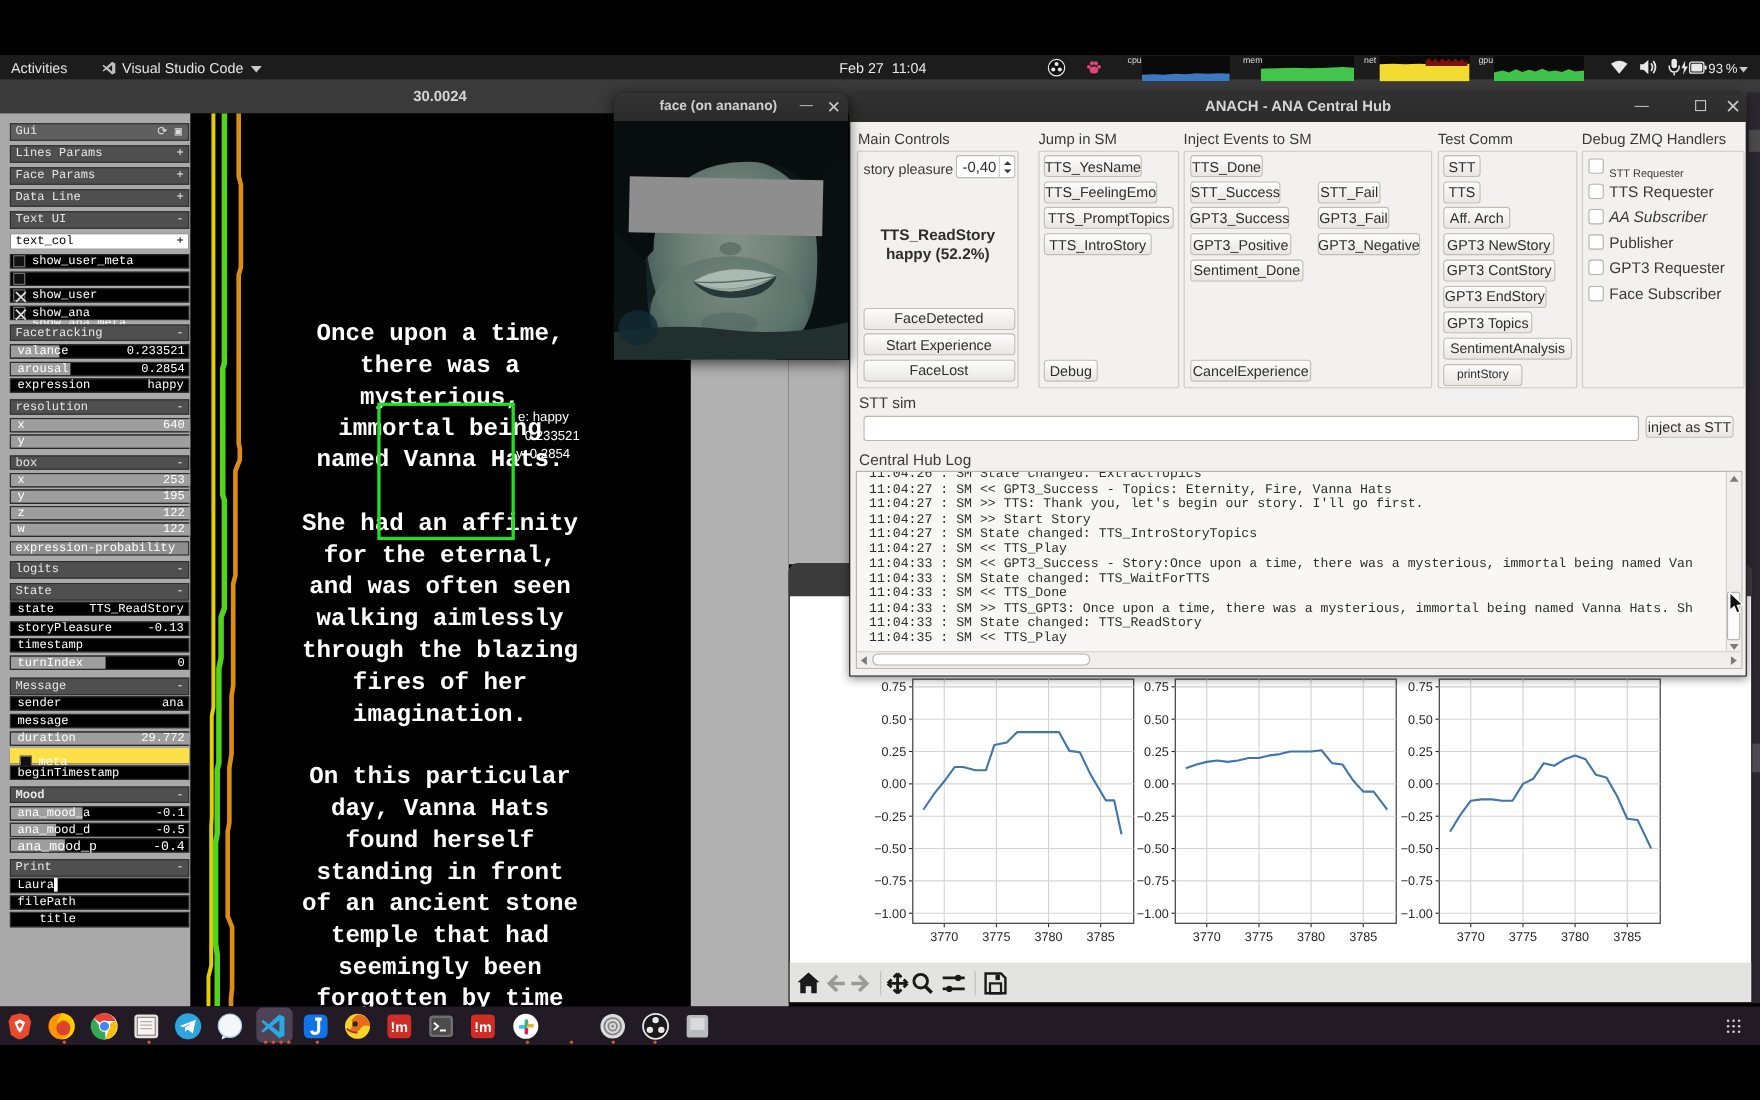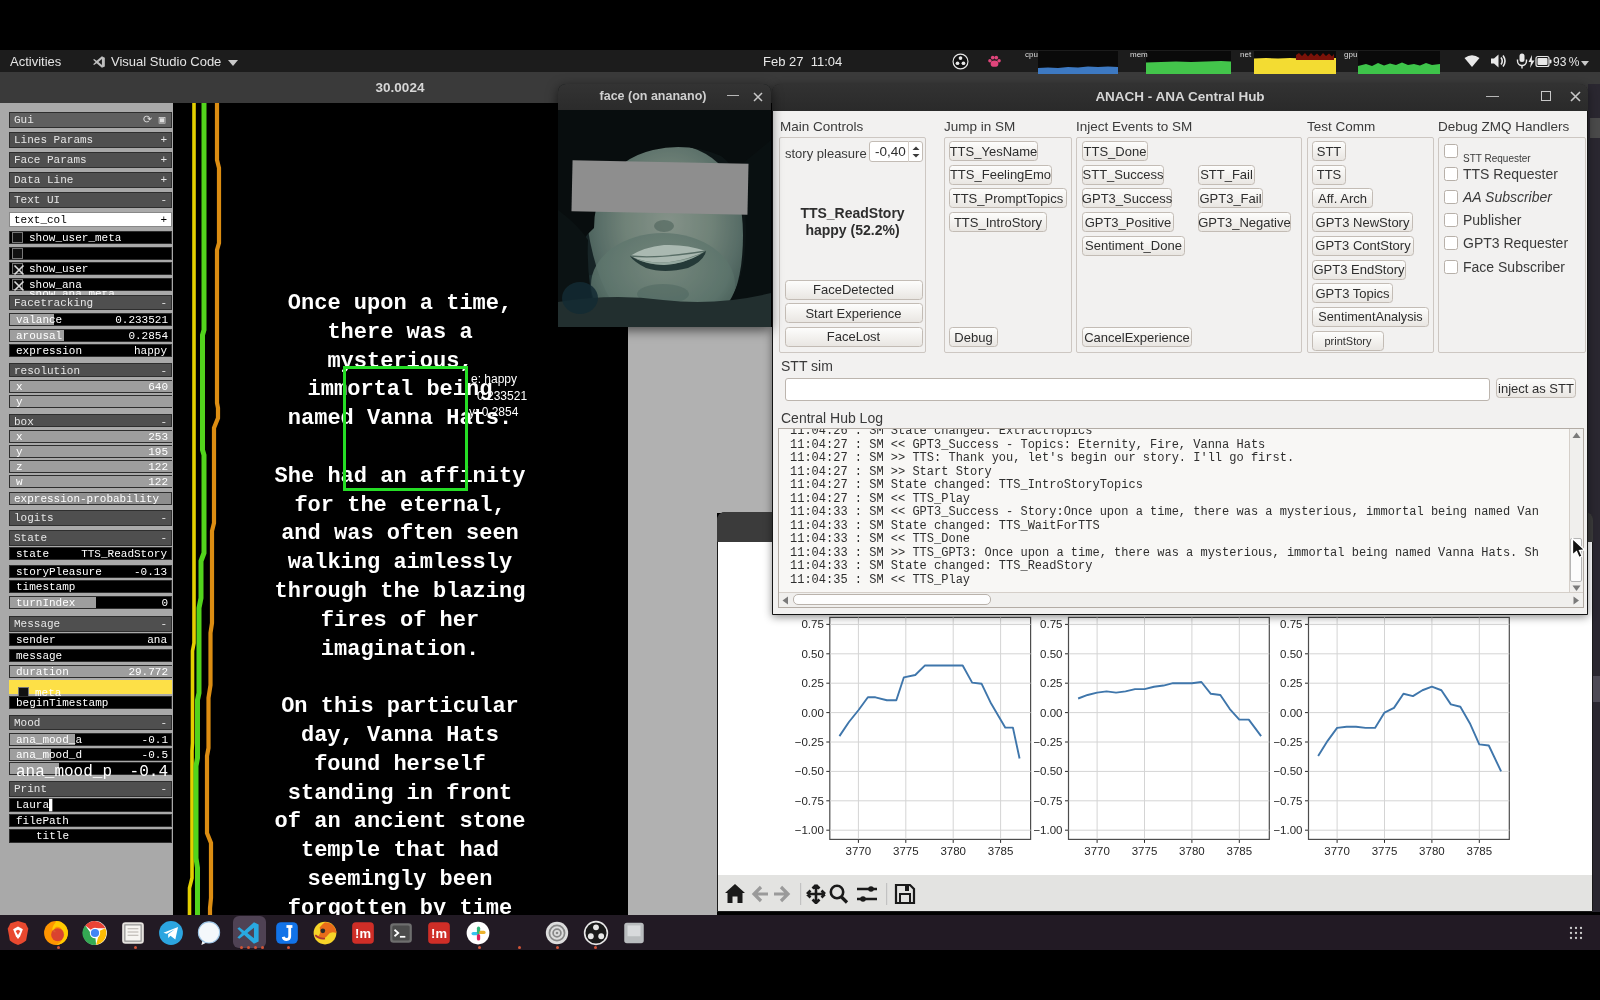--- a/index.html
+++ b/index.html
@@ -233,34 +233,34 @@
   </div>
 <div class="ab" style="left:9px;top:680.4px;width:163px;height:13.0px;background:#000;border:7px solid #fde047;font-size:11px;">
     <div style="position:absolute;left:2px;top:0px;width:11px;height:11px;background:#111;border:1px solid #777;"></div>
     <span style="position:absolute;left:19px;top:0px;color:#fff;" class="mono">meta</span>
   </div>
 <div class="ab" style="left:9px;top:696.0px;width:163px;height:13.0px;background:#000;border:1px solid #2e2e2e;font-size:11px;">
     <span style="position:absolute;left:6px;top:0px;color:#fff;" class="mono">beginTimestamp</span>
     <span style="position:absolute;right:4px;top:0px;color:#fff;" class="mono"></span>
   </div>
 <div class="ab" style="left:9px;top:714.8px;width:163px;height:15.5px;background:#4f4f4f;border:1px solid #2e2e2e;font-size:11px;">
-    <span style="position:absolute;left:4px;top:1px;color:#e6e6e6;" class="mono">Mood</span>
+    <span style="position:absolute;left:4px;top:1px;color:#e6e6e6;font-weight:bold;" class="mono">Mood</span>
     <span style="position:absolute;right:4px;top:1px;color:#e6e6e6;" class="mono">-</span>
   </div>
 <div class="ab" style="left:9px;top:732.5px;width:163px;height:13.0px;background:#000;border:1px solid #2e2e2e;font-size:11px;">
     <div style="position:absolute;left:0;top:0;width:65.2px;height:100%;background:#9e9e9e;"></div>
     <span style="position:absolute;left:6px;top:0px;color:#fff;" class="mono">ana_mood_a</span>
     <span style="position:absolute;right:3px;top:0px;color:#fff;" class="mono">-0.1</span>
   </div>
 <div class="ab" style="left:9px;top:747.6px;width:163px;height:13.0px;background:#000;border:1px solid #2e2e2e;font-size:11px;">
     <div style="position:absolute;left:0;top:0;width:40.8px;height:100%;background:#9e9e9e;"></div>
     <span style="position:absolute;left:6px;top:0px;color:#fff;" class="mono">ana_mood_d</span>
     <span style="position:absolute;right:3px;top:0px;color:#fff;" class="mono">-0.5</span>
   </div>
-<div class="ab" style="left:9px;top:762.3px;width:163px;height:13.0px;background:#000;border:1px solid #2e2e2e;font-size:16px;">
+<div class="ab" style="left:9px;top:762.3px;width:163px;height:13.0px;background:#000;border:1px solid #2e2e2e;font-size:12px;">
     <div style="position:absolute;left:0;top:0;width:48.9px;height:100%;background:#9e9e9e;"></div>
     <span style="position:absolute;left:6px;top:0px;color:#fff;" class="mono">ana_mood_p</span>
     <span style="position:absolute;right:3px;top:0px;color:#fff;" class="mono">-0.4</span>
   </div>
 <div class="ab" style="left:9px;top:781.0px;width:163px;height:15.5px;background:#4f4f4f;border:1px solid #2e2e2e;font-size:11px;">
     <span style="position:absolute;left:4px;top:1px;color:#e6e6e6;" class="mono">Print</span>
     <span style="position:absolute;right:4px;top:1px;color:#e6e6e6;" class="mono">-</span>
   </div>
 <div class="ab" style="left:9px;top:798.0px;width:163px;height:13.5px;background:#000;border:1px solid #2e2e2e;font-size:11px;">
     <span style="position:absolute;left:6px;top:0px;color:#fff;" class="mono">Laura▌</span>

